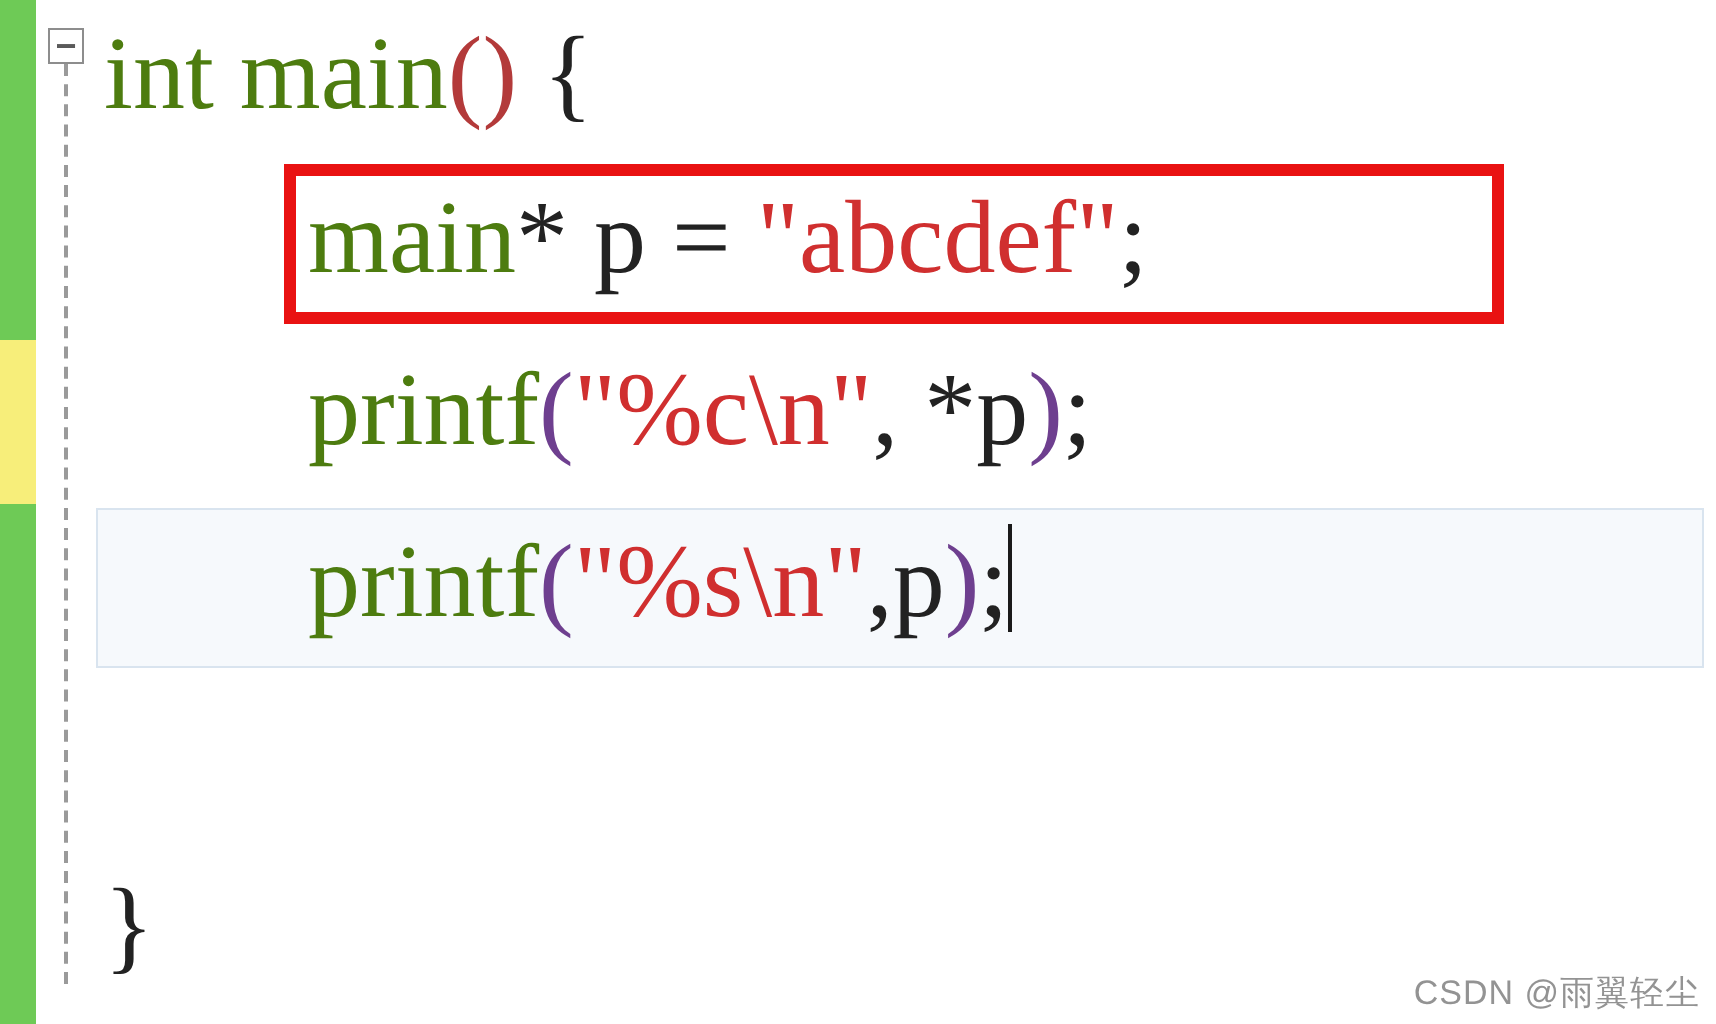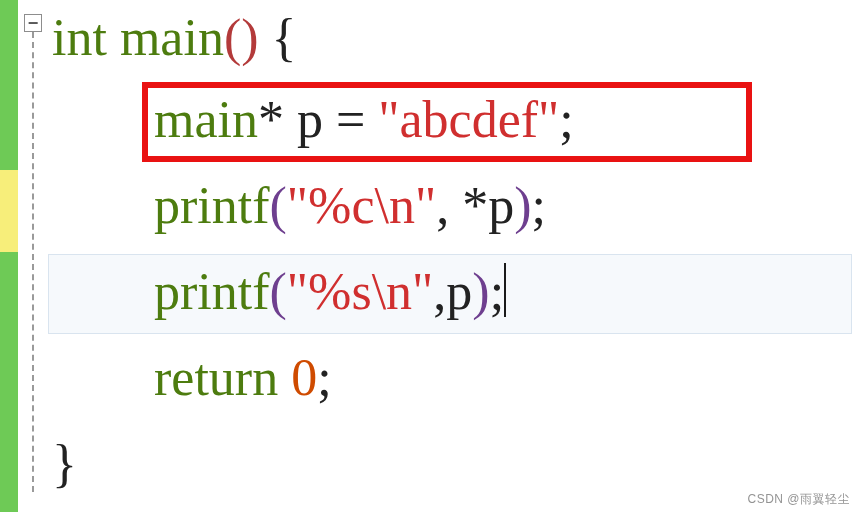--- a/index.html
+++ b/index.html
@@ -110,21 +110,21 @@
     height: 54px;
     border-left: 2.5px solid #1a1a1a;
     vertical-align: -8px;
   }
   .watermark {
     position: absolute;
     right: 8px;
     bottom: 4px;
     color: rgba(120,120,120,0.8);
     font-family: Arial, sans-serif;
-    font-size: 12px;
+    font-size: 17px;
     letter-spacing: 0.5px;
   }
 </style>
 </head>
 <body>
 
 <div class="gutter">
   <div class="gutter-green" style="top:0;height:170px"></div>
   <div class="gutter-yellow" style="top:170px;height:82px"></div>
   <div class="gutter-green" style="top:252px;height:260px"></div>
@@ -158,25 +158,20 @@
       <span class="indent"></span><span class="func">printf</span><span class="paren">(</span><span class="str">"%c</span><span class="str">\n</span><span class="str">"</span><span class="plain">, </span><span class="plain">*</span><span class="plain">p</span><span class="paren">)</span><span class="plain">;</span>
     </span>
   </div>
 
   <div class="line" style="top:254px">
     <span class="content">
       <span class="indent"></span><span class="func">printf</span><span class="paren">(</span><span class="str">"%s</span><span class="str">\n</span><span class="str">"</span><span class="plain">,</span><span class="plain">p</span><span class="paren">)</span><span class="plain">;</span><span class="caret"></span>
     </span>
   </div>
 
-  <div class="line" style="top:340px">
-    <span class="content">
-      <span class="indent"></span><span class="kw">return</span><span class="plain"> </span><span class="num">0</span><span class="plain">;</span>
-    </span>
-  </div>
 
   <div class="line" style="top:426px">
     <span class="content">
       <span class="plain">}</span>
     </span>
   </div>
 
 </div>
 
 <div class="watermark">CSDN @雨翼轻尘</div>

